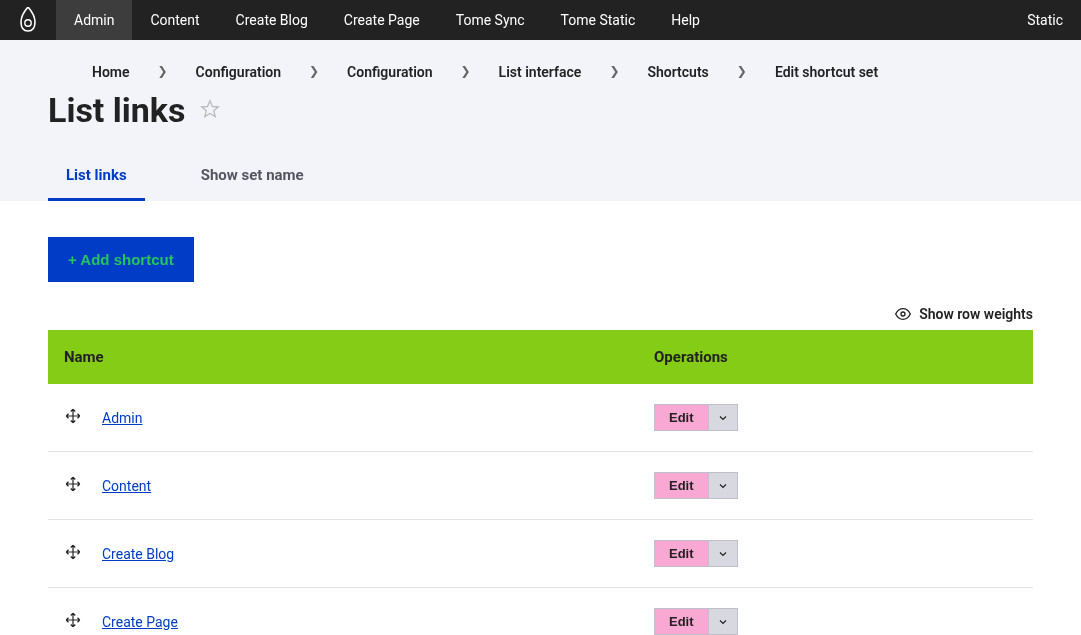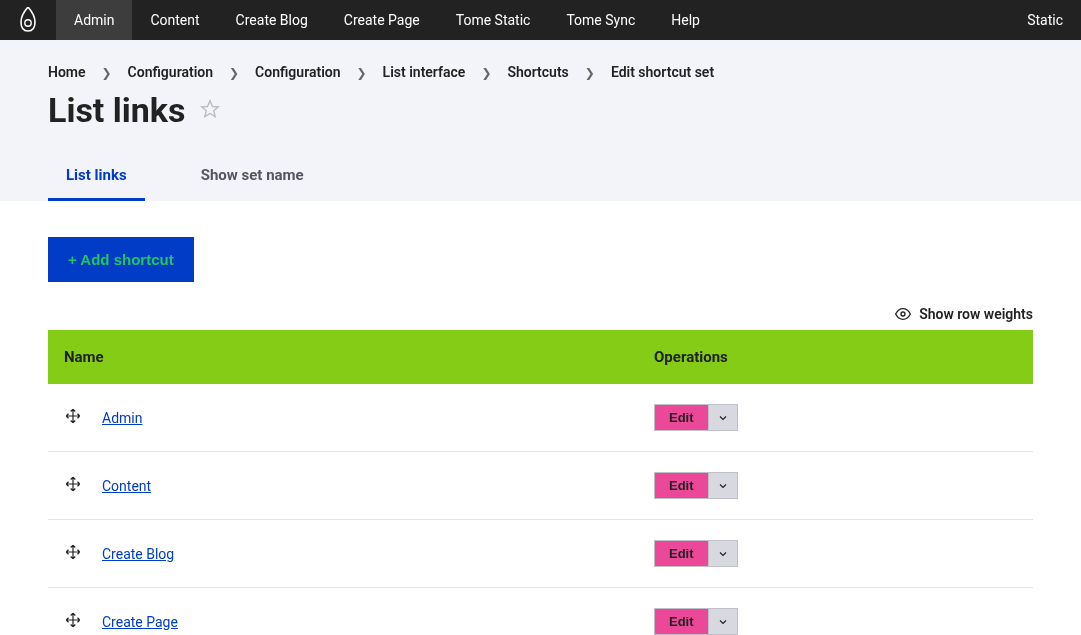--- a/index.html
+++ b/index.html
@@ -31,25 +31,26 @@
     }
     .toolbar-spacer { flex: 1; }
 
     .region-header {
       background: #f3f4f9;
       padding: 24px 48px 0 48px;
     }
 
     .breadcrumb {
       display: flex;
-      align-items: flex-end;
-      gap: 16px;
+      align-items: flex-start;
+      gap: 28px;
       font-size: 14px;
       color: #222;
       flex-wrap: wrap;
+      margin-left: 44px;
     }
     .breadcrumb a {
       color: #222;
       text-decoration: none;
       font-weight: 600;
     }
     .breadcrumb .sep {
       color: #666;
       font-size: 12px;
     }
@@ -137,21 +138,21 @@
       cursor: move;
     }
     .row-link {
       color: #003cc5;
       text-decoration: underline;
     }
     .op-button-group {
       display: inline-flex;
     }
     .op-button {
-      background: #ec4899;
+      background: #f9a8d4;
       border: 1px solid #bfc0c9;
       padding: 5px 14px;
       font-weight: 700;
       font-size: 13px;
       cursor: pointer;
       color: #222;
     }
     .op-toggle {
       background: #d8d9e0;
       border: 1px solid #bfc0c9;
@@ -171,22 +172,22 @@
   <div class="toolbar-logo">
     <svg width="20" height="26" viewBox="0 0 20 26" fill="none">
       <path d="M10 0 C10 0 3 8 3 15 C3 21 6 24 10 24 C14 24 17 21 17 15 C17 8 10 0 10 0 Z" stroke="#fff" stroke-width="1.6" fill="none"></path>
       <circle cx="10" cy="16" r="3.2" stroke="#fff" stroke-width="1.4" fill="none"></circle>
     </svg>
   </div>
   <div class="toolbar-item active">Admin</div>
   <div class="toolbar-item">Content</div>
   <div class="toolbar-item">Create Blog</div>
   <div class="toolbar-item">Create Page</div>
+  <div class="toolbar-item">Tome Sync</div>
   <div class="toolbar-item">Tome Static</div>
-  <div class="toolbar-item">Tome Sync</div>
   <div class="toolbar-item">Help</div>
   <div class="toolbar-spacer"></div>
   <div class="toolbar-item">Static</div>
 </div>
 
 <div class="region-header">
   <div class="breadcrumb">
     <a href="#">Home</a>
     <span class="sep">❯</span>
     <a href="#">Configuration</a>

